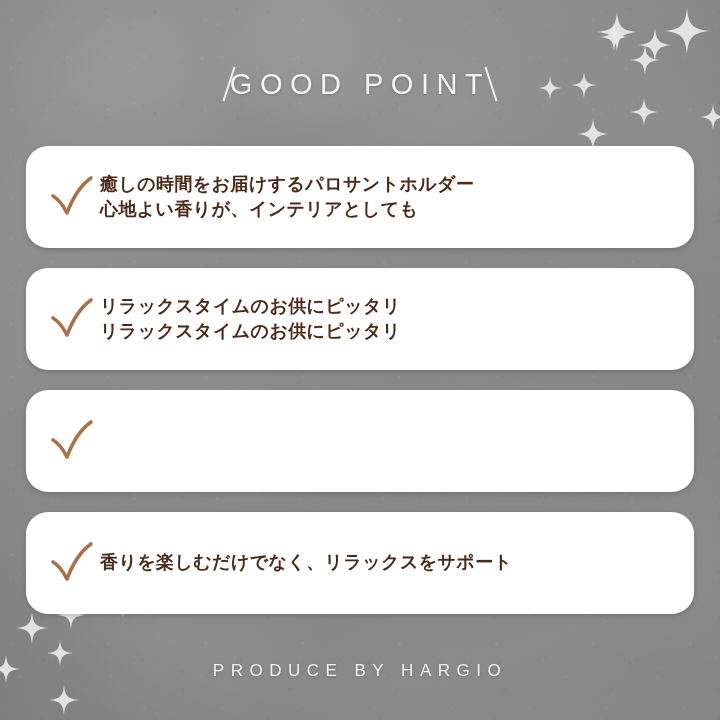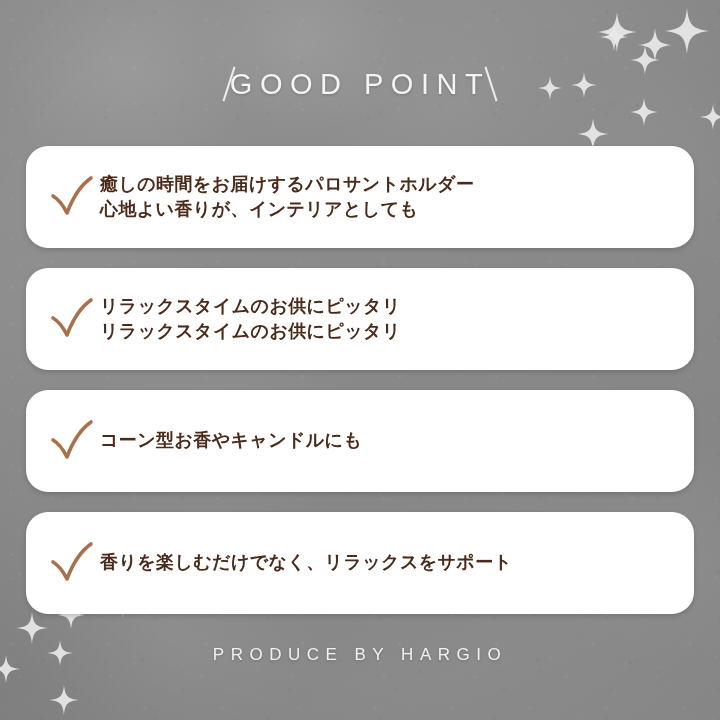--- a/index.html
+++ b/index.html
@@ -141,21 +141,21 @@
     line-height: 1.40;
     letter-spacing: .4px;
     padding-right: 16px;
   }
   .card-text .line { display: block; white-space: nowrap; }
 
   
   .footer {
     position: absolute;
     left: 0;
-    top: 645px;
+    top: 661px;
     width: 720px;
     text-align: center;
     color: #f1f1f1;
     font-size: 17px;
     letter-spacing: 6.5px;
     font-weight: 400;
     text-shadow: 0 1px 3px rgba(0,0,0,.18);
   }
 </style>
 </head>
@@ -252,21 +252,20 @@
       </div>
     </div>
 
     <div class="card">
       <span class="check">
         <svg width="46" height="44" viewBox="0 0 46 44">
           <path d="M4 21 C9 24 14 30 18 38 C24 22 32 10 42 3" fill="none" stroke="#a9714b" stroke-width="3.6" stroke-linecap="round" stroke-linejoin="round"></path>
         </svg>
       </span>
       <div class="card-text">
-        <span class="line">コーン型お香やキャンドルにも</span>
       </div>
     </div>
 
     <div class="card">
       <span class="check">
         <svg width="46" height="44" viewBox="0 0 46 44">
           <path d="M4 21 C9 24 14 30 18 38 C24 22 32 10 42 3" fill="none" stroke="#a9714b" stroke-width="3.6" stroke-linecap="round" stroke-linejoin="round"></path>
         </svg>
       </span>
       <div class="card-text">

